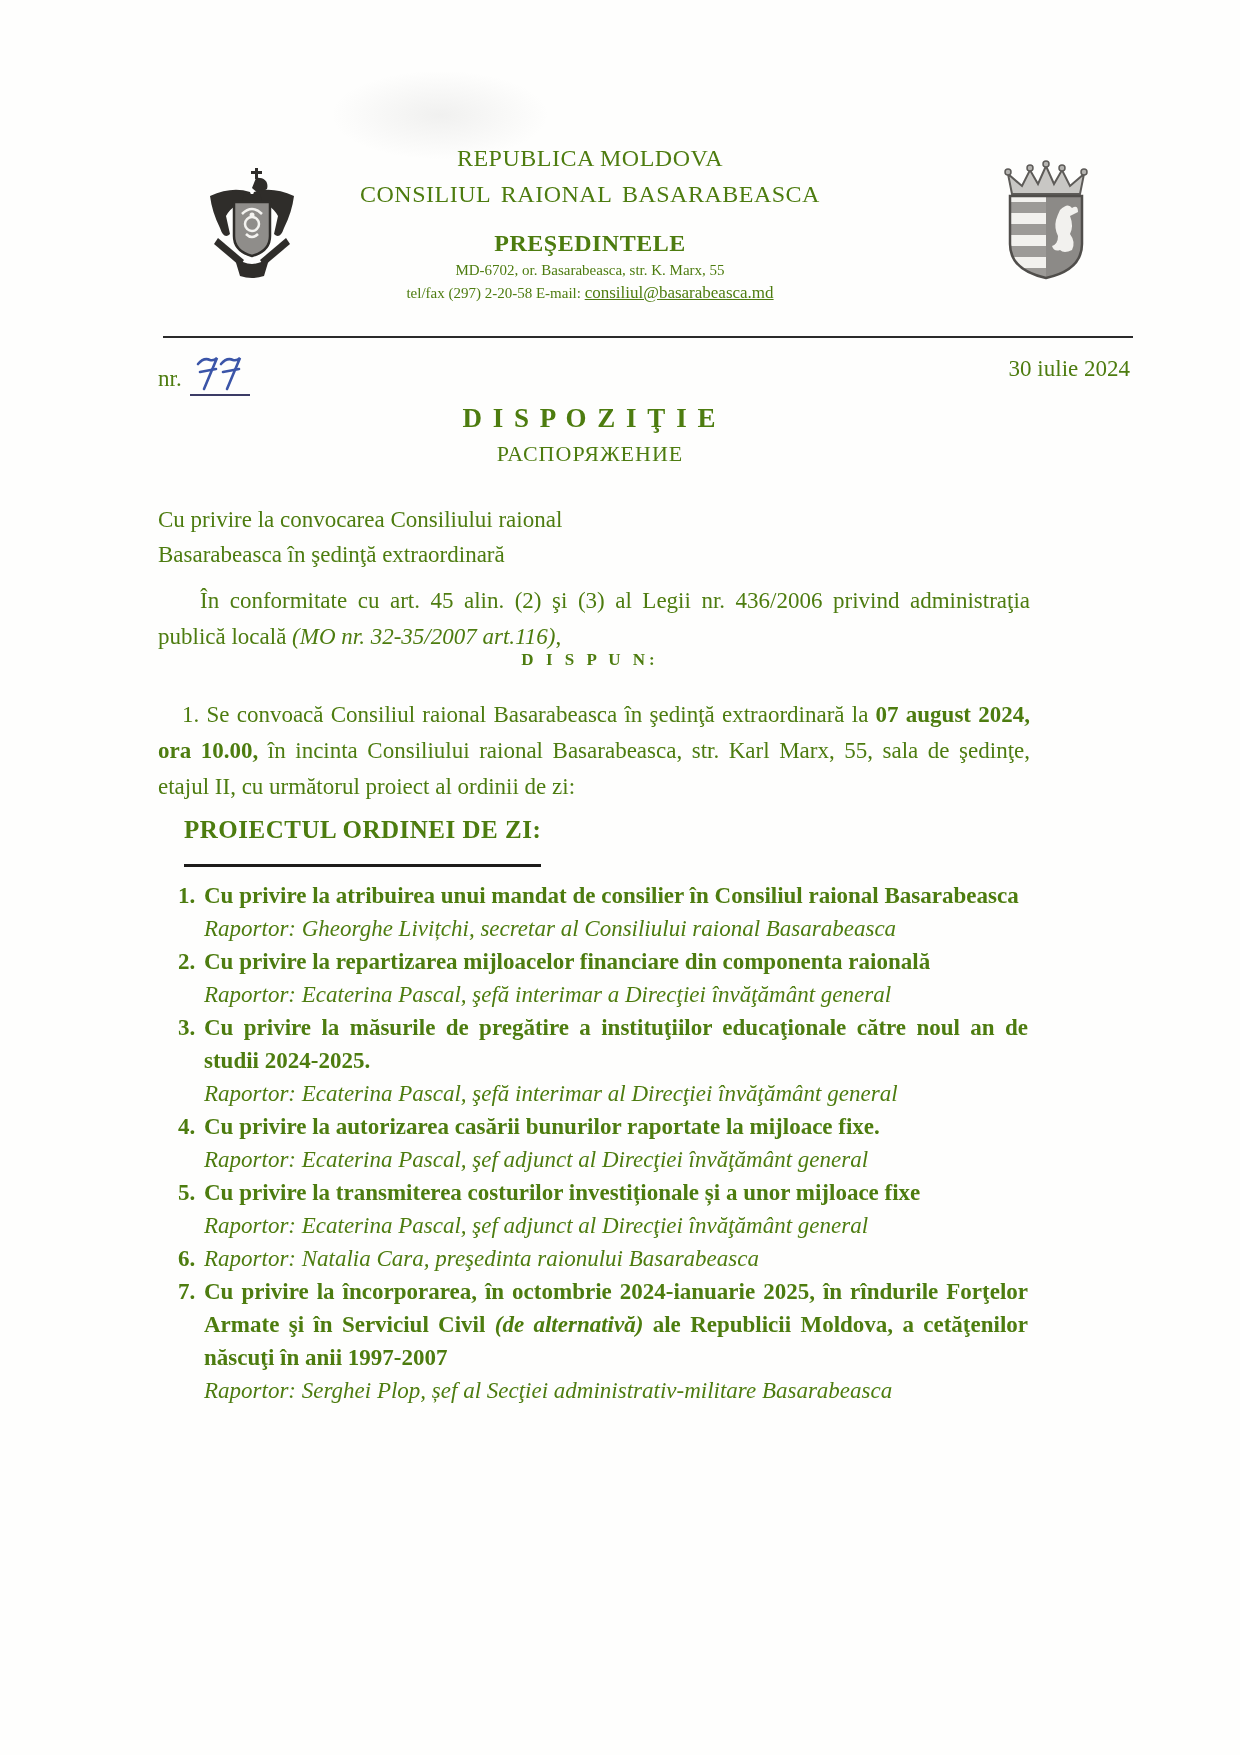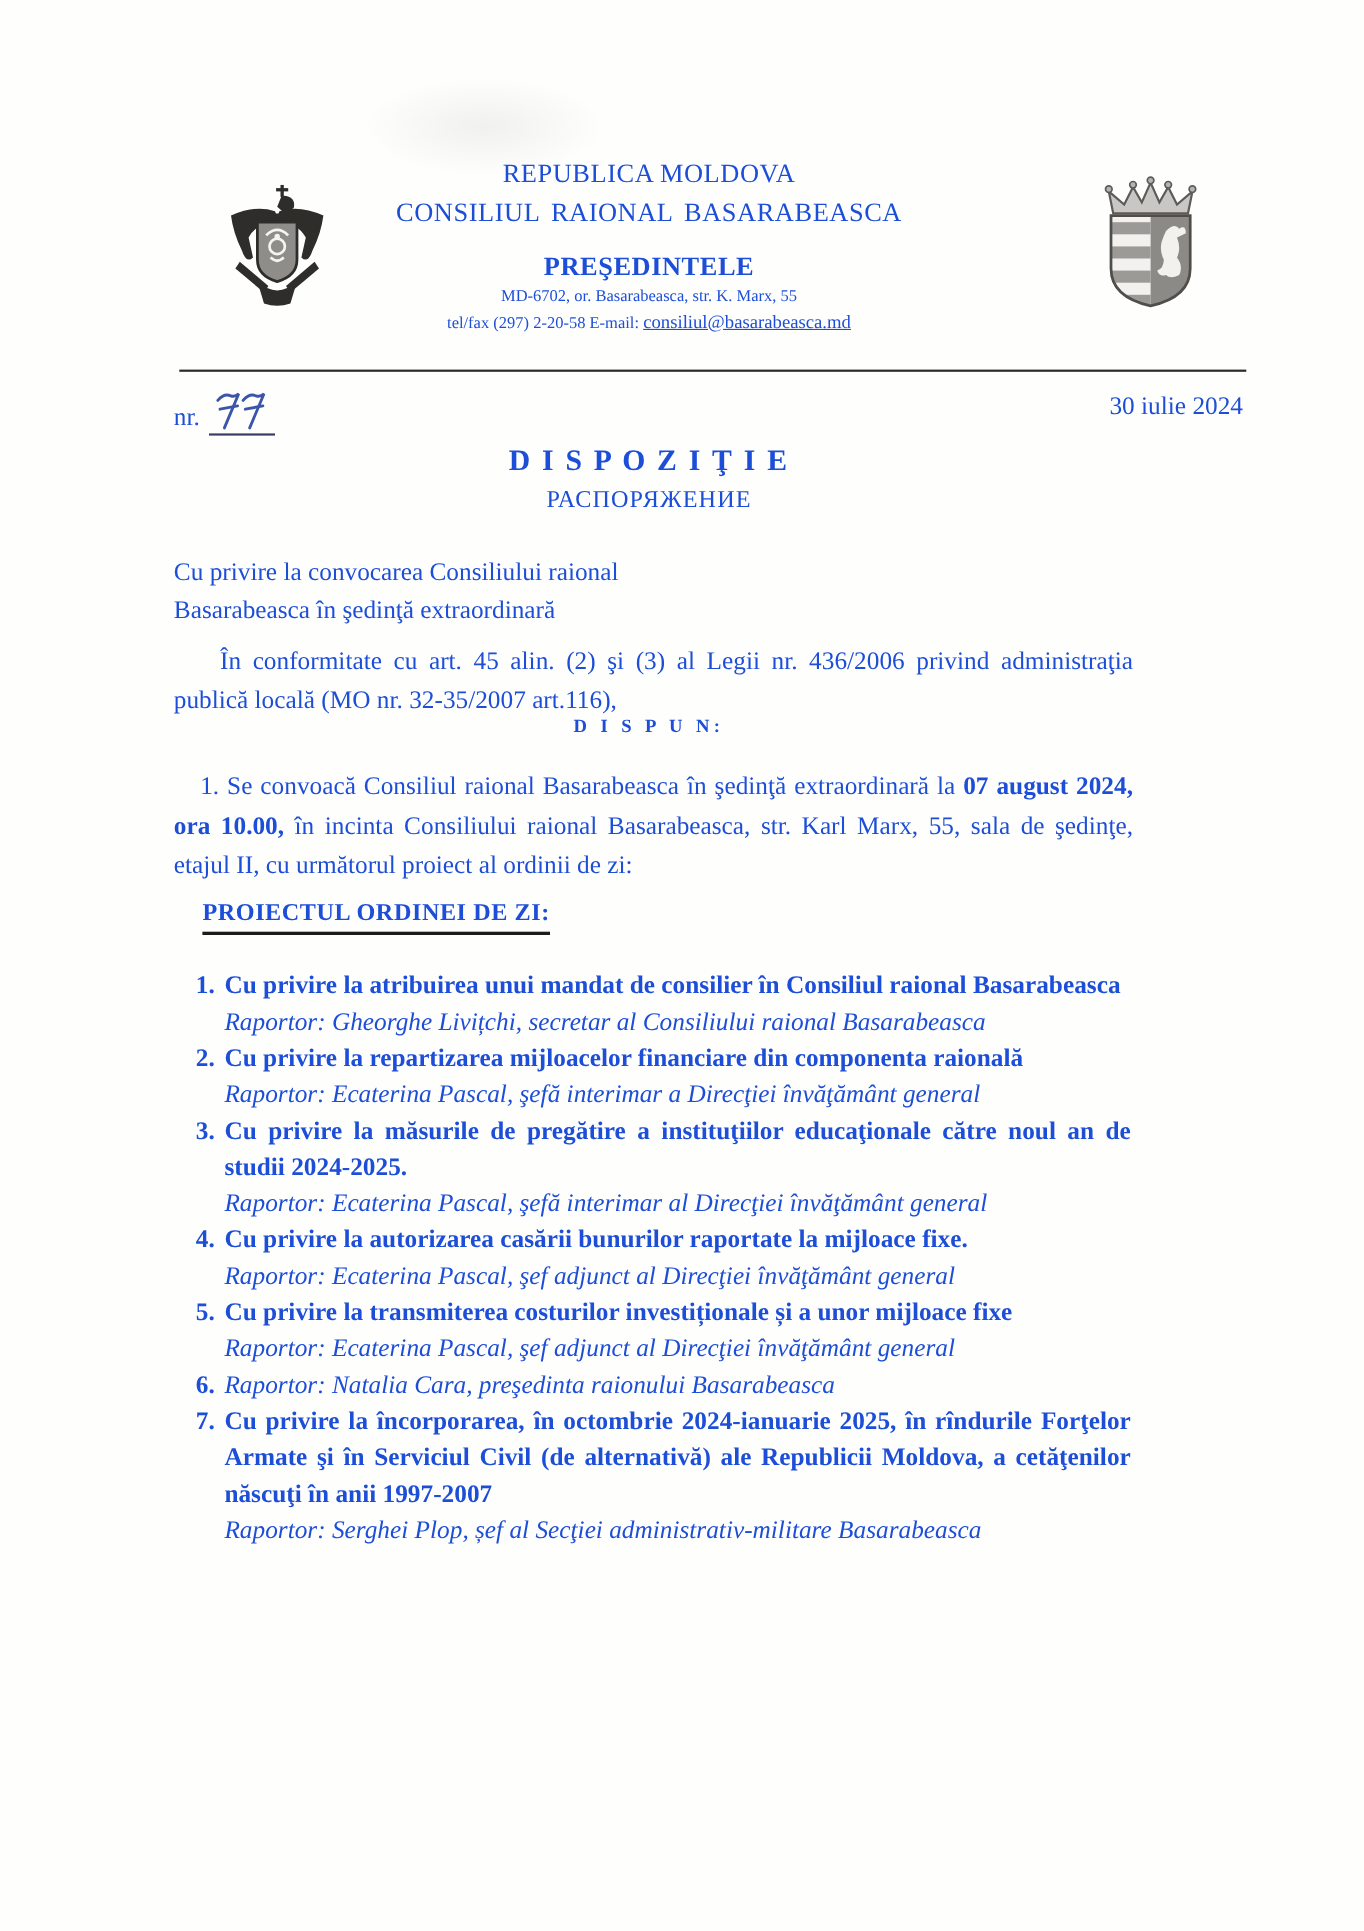--- a/index.html
+++ b/index.html
@@ -2,21 +2,21 @@
 <html><head>
 <meta charset="utf-8">
 <style>
   * { margin:0; padding:0; box-sizing:border-box; }
   html,body { background:#e8e8e8; }
   .page {
     position:relative;
     width:1240px; height:1755px;
     margin:0 auto;
     background:#fefefd;
-    color:#1d4ed8;
+    color:#4d7c0f;
     font-family:"Liberation Serif","DejaVu Serif",serif;
     overflow:hidden;
   }
   .smudge {
     position:absolute; left:330px; top:70px; width:220px; height:90px;
     background:radial-gradient(ellipse at center, rgba(120,120,120,0.10), rgba(120,120,120,0) 70%);
     pointer-events:none;
   }
 
   
@@ -49,34 +49,34 @@
   .title-ru { position:absolute; left:160px; top:441px; width:860px; text-align:center;
               font-size:22px; letter-spacing:1px; }
 
   
   .subject { position:absolute; left:158px; top:502px; width:870px;
              font-size:23px; line-height:35px; }
 
   
   .preamble { position:absolute; left:158px; top:583px; width:872px;
               font-size:23px; line-height:36px; text-align:justify; text-indent:42px; }
-  .ital { }
+  .ital { font-style:italic; }
 
   .dispun { position:absolute; left:160px; top:650px; width:860px; text-align:center;
             font-size:17px; font-weight:bold; letter-spacing:4px; }
 
   
   .decision { position:absolute; left:158px; top:697px; width:872px;
               font-size:23px; line-height:36px; text-align:justify; text-indent:24px; }
   .bold { font-weight:bold; }
 
   
   .agenda-heading { position:absolute; left:184px; top:816px;
-                    font-size:22px; font-weight:bold; letter-spacing:0.5px;
-                    border-bottom:3px solid #1d1c1a; padding-bottom:5px; }
+                    font-size:25px; font-weight:bold; letter-spacing:0.5px;
+                    border-bottom:3px solid #1d1c1a; padding-bottom:20px; }
   .agenda { position:absolute; left:178px; top:879px; width:850px; }
   .agenda-item { position:relative; padding-left:26px; }
   .agenda-num { position:absolute; left:0; top:0; font-size:23px; font-weight:bold; line-height:33px; }
   .agenda-title { font-size:23px; font-weight:bold; line-height:33px; text-align:justify; }
   .agenda-title .ital { font-weight:bold; }
   .agenda-raportor { font-size:23px; font-style:italic; line-height:33px;font-family:Liberation Serif, serif; }
 
   svg { display:block; }
 </style>
 </head>

